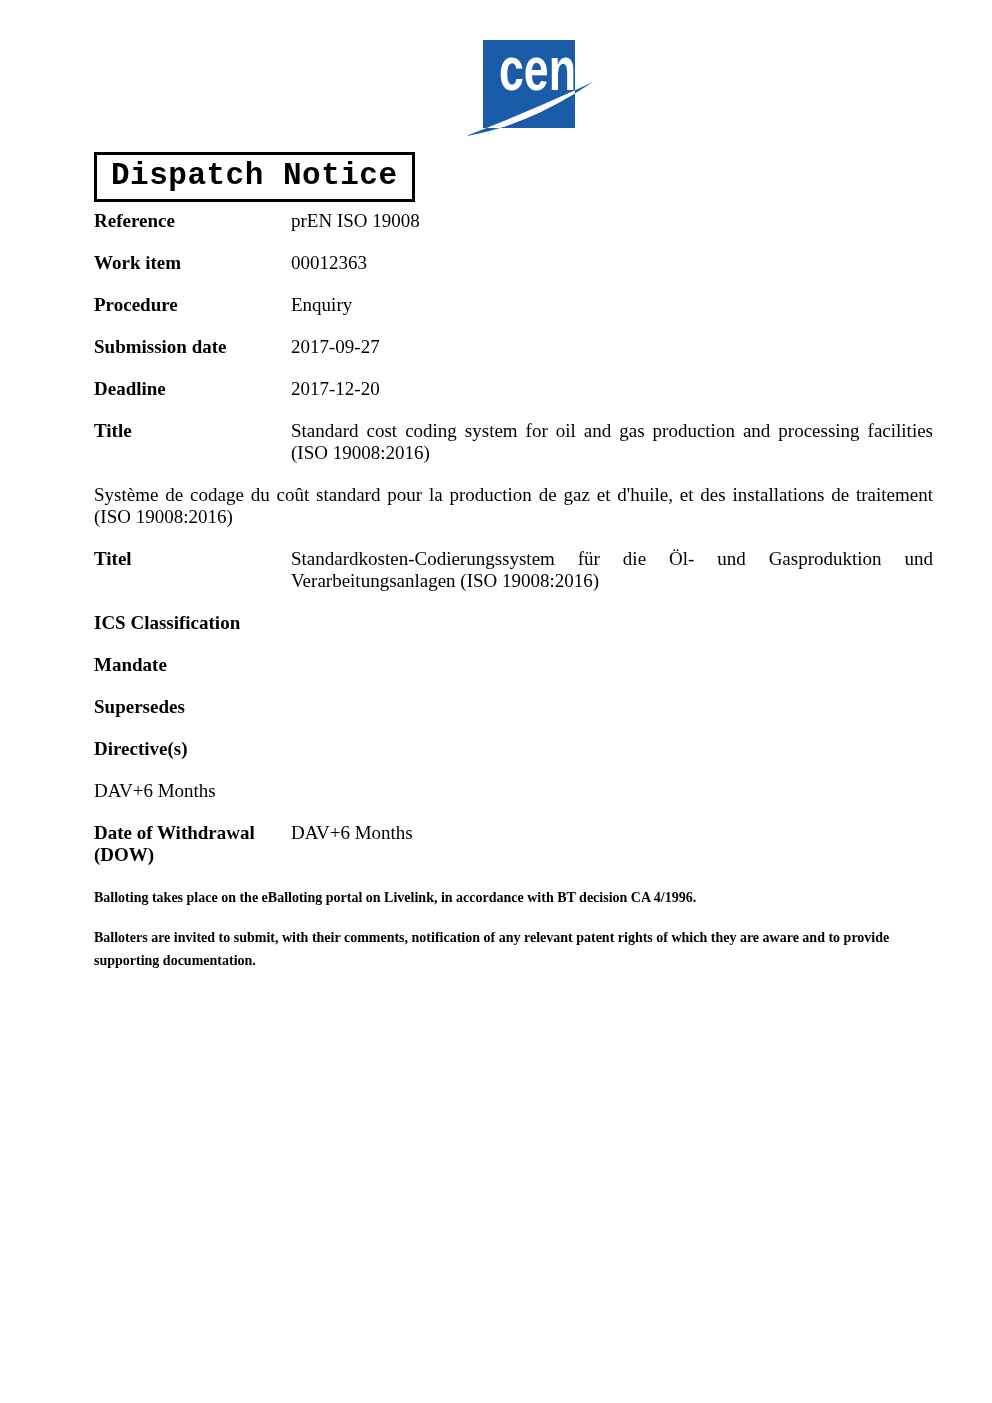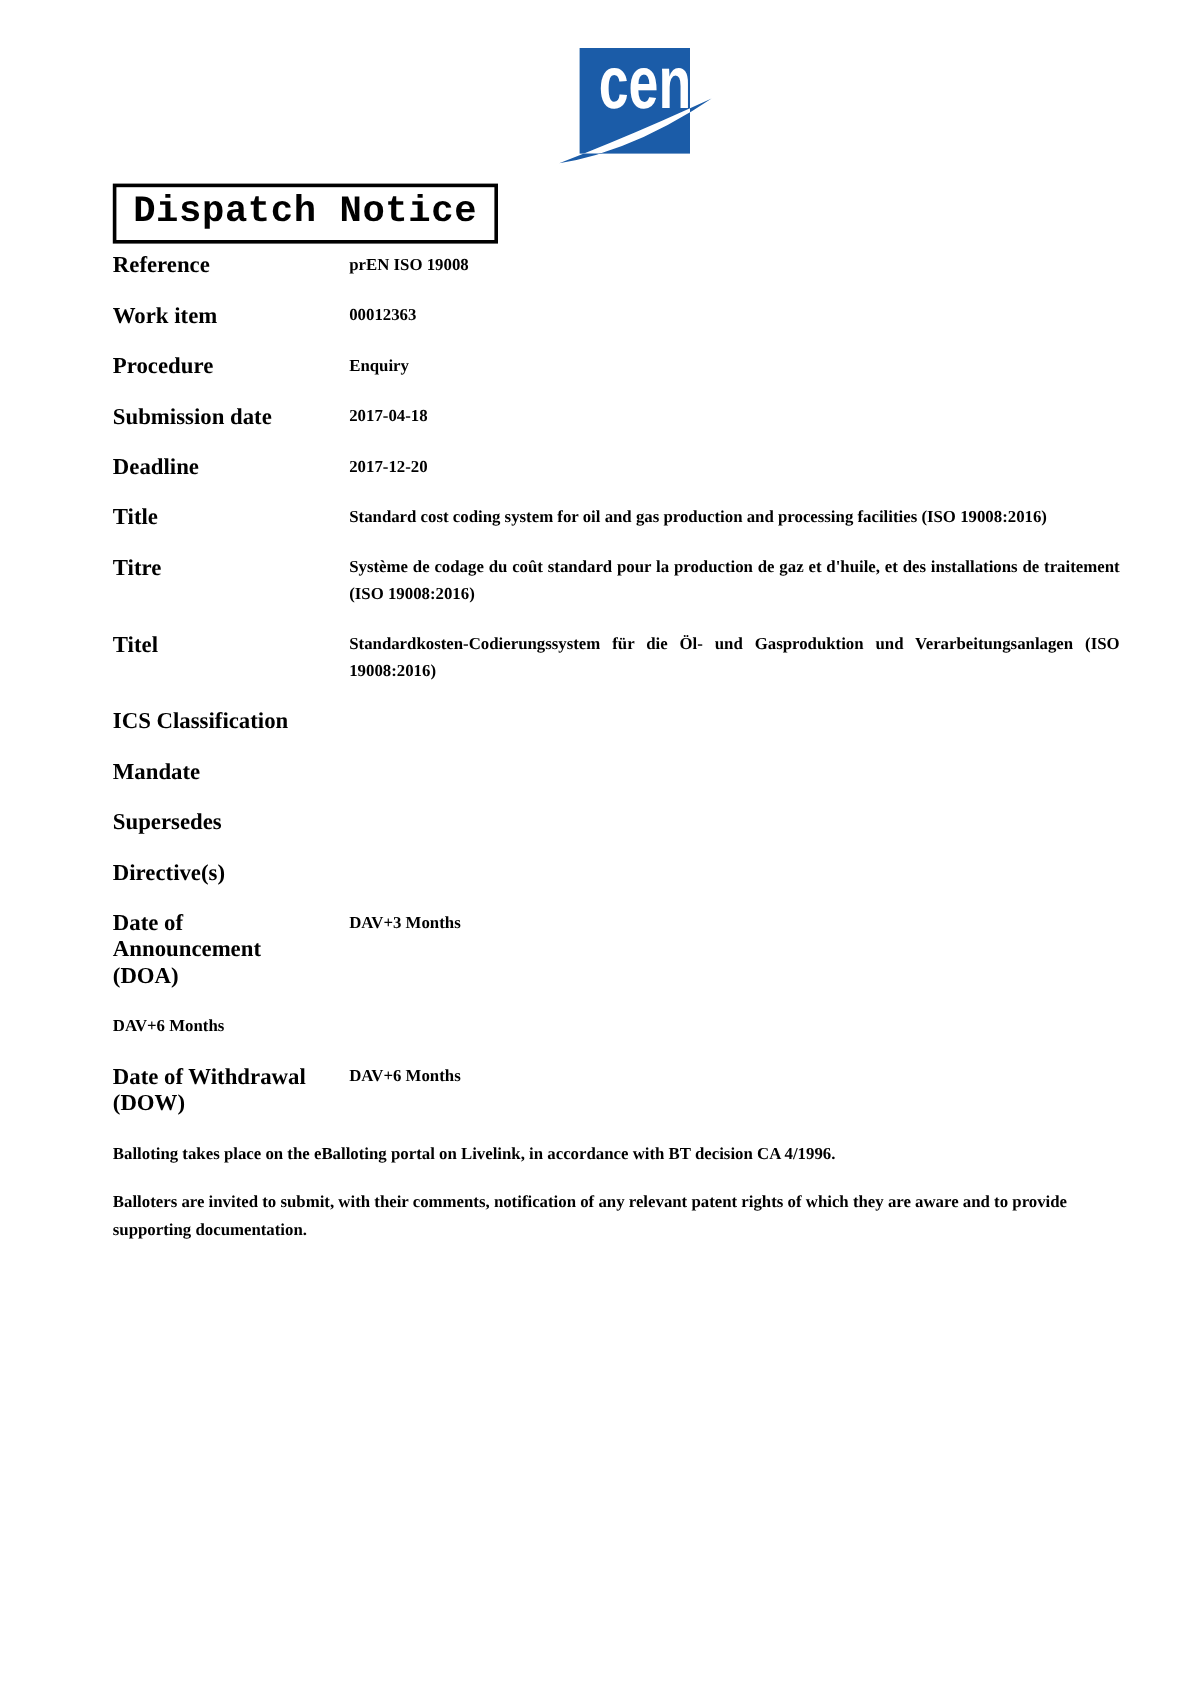--- a/index.html
+++ b/index.html
@@ -50,23 +50,22 @@
   .row .label {
     flex: 0 0 197px;
     width: 197px;
     font-weight: bold;
     font-size: 19px;
     line-height: 22px;
     white-space: pre-line;
   }
   .row .value {
     flex: 1 1 auto;
-    font-size: 14px;
+    font-size: 19px;
     line-height: 22px;
-    font-weight: bold;
   }
   .row .value.justify {
     text-align: justify;
   }
   .para {
     margin: 0 0 17px 0;
     font-weight: bold;
     font-size: 14px;
     line-height: 23px;
     text-align: left;
@@ -107,32 +106,31 @@
     <div class="row">
       <div class="label">Work item</div>
       <div class="value">00012363</div>
     </div>
     <div class="row">
       <div class="label">Procedure</div>
       <div class="value">Enquiry</div>
     </div>
     <div class="row">
       <div class="label">Submission date</div>
-      <div class="value">2017-04-18</div>
+      <div class="value">2017-09-27</div>
     </div>
     <div class="row">
       <div class="label">Deadline</div>
       <div class="value">2017-12-20</div>
     </div>
     <div class="row">
       <div class="label">Title</div>
       <div class="value justify">Standard cost coding system for oil and gas production and processing facilities (ISO 19008:2016)</div>
     </div>
     <div class="row">
-      <div class="label">Titre</div>
       <div class="value justify">Système de codage du coût standard pour la production de gaz et d'huile, et des installations de traitement (ISO 19008:2016)</div>
     </div>
     <div class="row">
       <div class="label">Titel</div>
       <div class="value justify">Standardkosten-Codierungssystem für die Öl- und Gasproduktion und Verarbeitungsanlagen (ISO 19008:2016)</div>
     </div>
     <div class="row">
       <div class="label">ICS Classification</div>
       <div class="value"></div>
     </div>
@@ -142,26 +140,20 @@
     </div>
     <div class="row">
       <div class="label">Supersedes</div>
       <div class="value"></div>
     </div>
     <div class="row">
       <div class="label">Directive(s)</div>
       <div class="value"></div>
     </div>
     <div class="row">
-      <div class="label">Date of
-Announcement
-(DOA)</div>
-      <div class="value">DAV+3 Months</div>
-    </div>
-    <div class="row">
       <div class="value">DAV+6 Months</div>
     </div>
     <div class="row">
       <div class="label">Date of Withdrawal
 (DOW)</div>
       <div class="value">DAV+6 Months</div>
     </div>
   </div>
 
   <p class="para">Balloting takes place on the eBalloting portal on Livelink, in accordance with BT decision CA 4/1996.</p>

